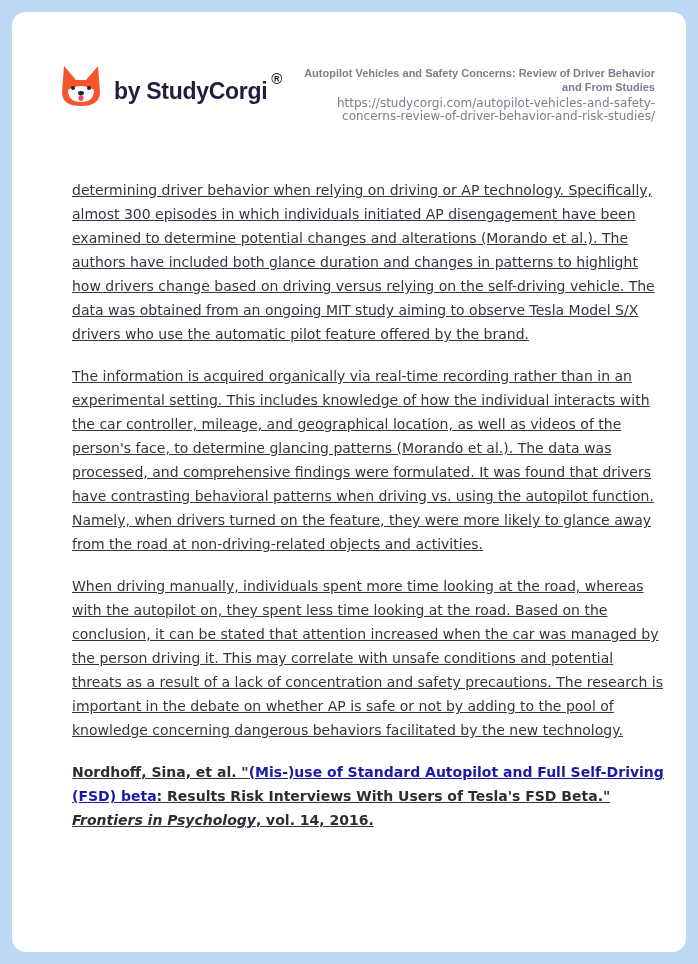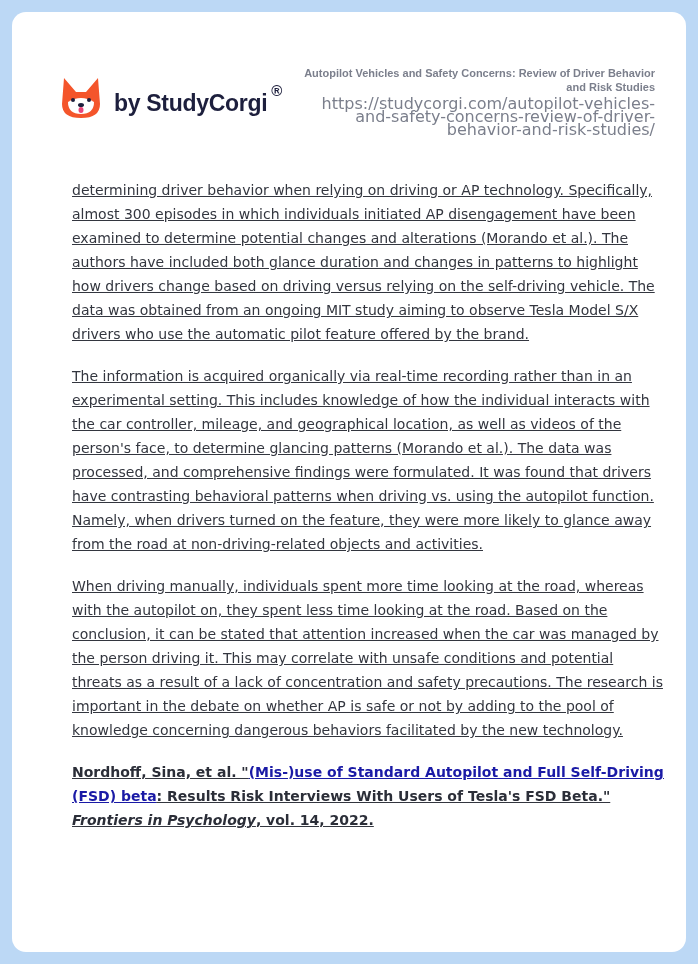--- a/index.html
+++ b/index.html
@@ -9,34 +9,34 @@
     font-family: "DejaVu Sans", sans-serif;
     overflow: hidden;
   }
   .page {
     position: absolute; left: 12px; top: 12px;
     width: 674px; height: 940px;
     background: #ffffff; border-radius: 14px;
     overflow: hidden;
   }
   .header { position: absolute; left: 0; top: 0; width: 674px; height: 150px; }
-  .logo { position: absolute; left: 48px; top: 64px; display: flex; align-items: center; }
+  .logo { position: absolute; left: 48px; top: 52px; display: flex; align-items: center; }
   .logo svg { width: 42px; height: 44px; }
   .brand {
     margin-left: 12px; margin-top: 10px;
     font-family: "Liberation Sans", sans-serif; font-weight: bold;
     font-size: 23px; color: #1d1f3d; letter-spacing: -0.3px;
   }
   .reg { font-size: 15px; vertical-align: top; margin-left: 4px; position: relative; top: -8px; color:#1d1f3d; }
   .hdr-right { position: absolute; right: 31px; top: 54px; width: 360px; text-align: right; }
   .hdr-title {
     font-family: "Liberation Sans", sans-serif; font-weight: bold;
     font-size: 11px; color: #7b7f8c; line-height: 14px;
   }
-  .hdr-url { font-size: 16px; color: #7b7f8c; line-height: 13px; margin-top: 3px; }
+  .hdr-url { font-size: 12px; color: #7b7f8c; line-height: 13px; margin-top: 3px; }
   .content {
     position: absolute; left: 60px; top: 166px; width: 594px;
     font-size: 14px; line-height: 24px; color: #33363f; text-decoration: underline;
   }
   .content p { margin: 0 0 18px 0; }
   .cite { font-weight: bold; color: #2b2e38; }
   .cite a { color: #1a1aa6; text-decoration: underline; }
   .cite i { font-style: italic; }
 </style>
 </head>
@@ -49,24 +49,24 @@
         <path d="M4 2 L16 16 L26 16 L38 2 L40 28 Q40 42 21 42 Q2 42 2 28 Z" fill="#f4552b"></path>
         <path d="M8 26 Q21 18 34 26 Q34 38 21 38 Q8 38 8 26 Z" fill="#ffffff"></path>
         <circle cx="13" cy="24" r="2" fill="#1d1f3d"></circle>
         <circle cx="29" cy="24" r="2" fill="#1d1f3d"></circle>
         <ellipse cx="21" cy="29" rx="3" ry="2" fill="#1d1f3d"></ellipse>
         <ellipse cx="21" cy="34" rx="2.5" ry="3" fill="#e8457a"></ellipse>
       </svg>
       <span class="brand"><span>by StudyCorgi</span><span class="reg">®</span></span>
     </div>
     <div class="hdr-right">
-      <div class="hdr-title">Autopilot Vehicles and Safety Concerns: Review of Driver Behavior and Risk Studies</div>
+      <div class="hdr-title">Autopilot Vehicles and Safety Concerns: Review of Driver Behavior and From Studies</div>
       <div class="hdr-url">https://studycorgi.com/autopilot-vehicles-and-safety-concerns-review-of-driver-behavior-and-risk-studies/</div>
     </div>
   </div>
 
   <div class="content">
     <p>determining driver behavior when relying on driving or AP technology. Specifically, almost 300 episodes in which individuals initiated AP disengagement have been examined to determine potential changes and alterations (Morando et al.). The authors have included both glance duration and changes in patterns to highlight how drivers change based on driving versus relying on the self-driving vehicle. The data was obtained from an ongoing MIT study aiming to observe Tesla Model S/X drivers who use the automatic pilot feature offered by the brand.</p>
     <p>The information is acquired organically via real-time recording rather than in an experimental setting. This includes knowledge of how the individual interacts with the car controller, mileage, and geographical location, as well as videos of the person's face, to determine glancing patterns (Morando et al.). The data was processed, and comprehensive findings were formulated. It was found that drivers have contrasting behavioral patterns when driving vs. using the autopilot function. Namely, when drivers turned on the feature, they were more likely to glance away from the road at non-driving-related objects and activities.</p>
     <p>When driving manually, individuals spent more time looking at the road, whereas with the autopilot on, they spent less time looking at the road. Based on the conclusion, it can be stated that attention increased when the car was managed by the person driving it. This may correlate with unsafe conditions and potential threats as a result of a lack of concentration and safety precautions. The research is important in the debate on whether AP is safe or not by adding to the pool of knowledge concerning dangerous behaviors facilitated by the new technology.</p>
-    <p class="cite"><span>Nordhoff, Sina, et al. "</span><a>(Mis-)use of Standard Autopilot and Full Self-Driving (FSD) beta</a><span>: Results Risk Interviews With Users of Tesla's FSD Beta." </span><i>Frontiers in Psychology</i><span>, vol. 14, 2022.</span></p>
+    <p class="cite"><span>Nordhoff, Sina, et al. "</span><a>(Mis-)use of Standard Autopilot and Full Self-Driving (FSD) beta</a><span>: Results Risk Interviews With Users of Tesla's FSD Beta." </span><i>Frontiers in Psychology</i><span>, vol. 14, 2016.</span></p>
   </div>
 </div>
 
 </body></html>

